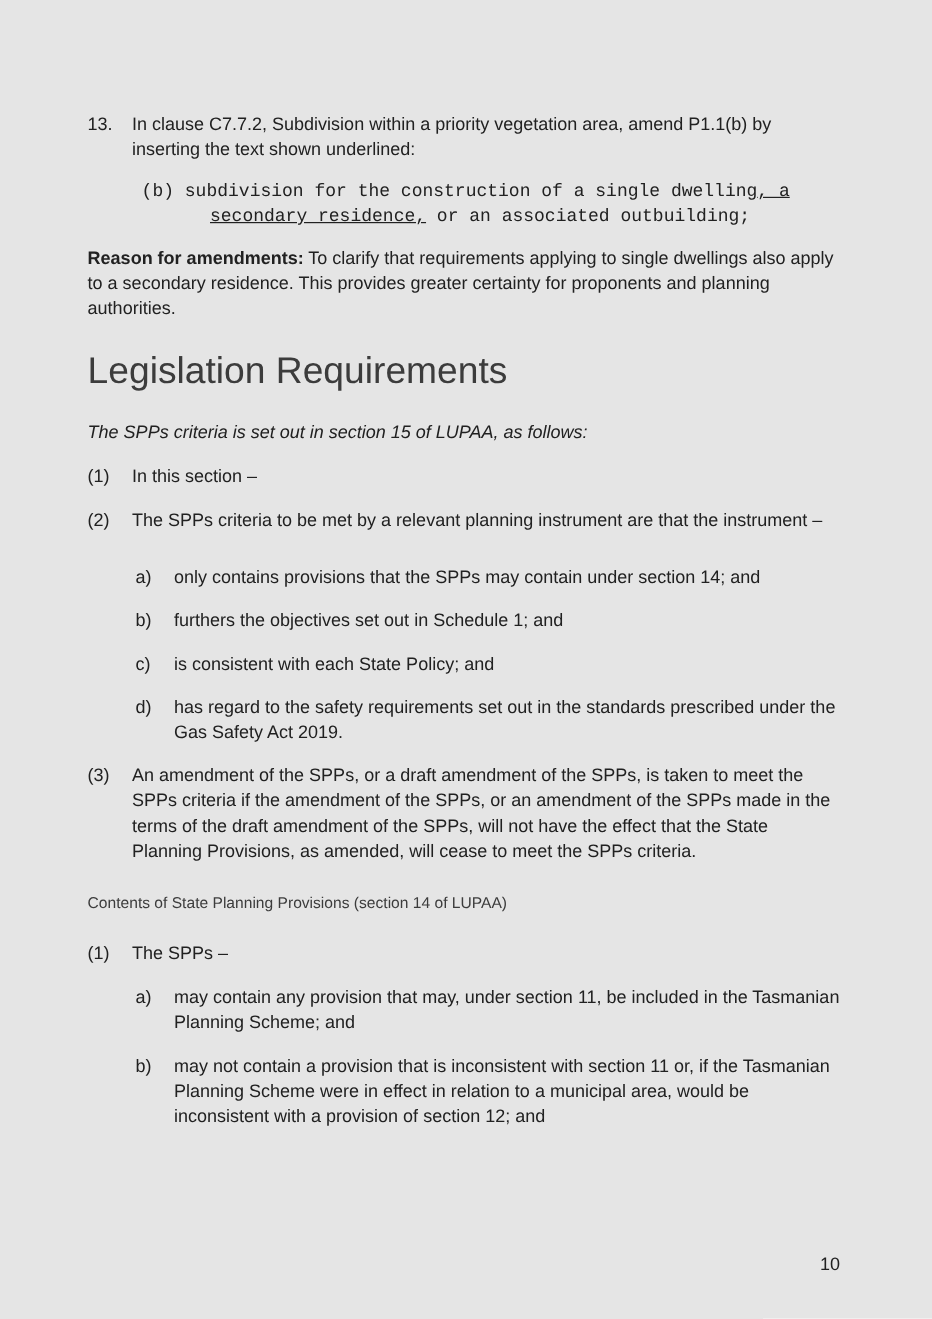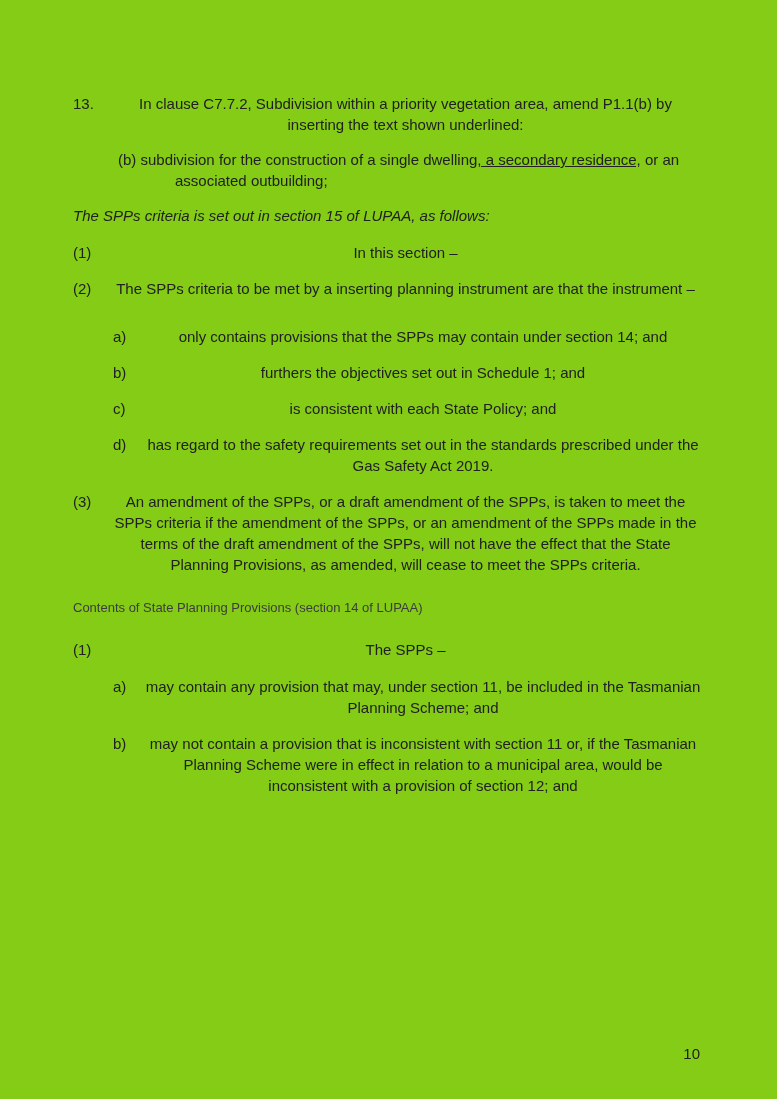--- a/index.html
+++ b/index.html
@@ -4,21 +4,21 @@
 <style>
   html, body {
     margin: 0;
     padding: 0;
     background: #ffffff;
   }
   .page {
     position: relative;
     width: 777px;
     height: 1099px;
-    background: #84cc16;
+    background: #e5e5e5;
     font-family: "Liberation Sans", sans-serif;
     color: #212121;
     overflow: hidden;
   }
   .content {
     position: absolute;
     left: 73px;
     top: 93px;
     width: 628px;
     font-size: 15px;
@@ -27,35 +27,35 @@
   
   .row {
     display: flex;
     margin: 0 0 14px 0;
   }
   .row .lbl {
     flex: 0 0 37px;
   }
   .row .txt {
     flex: 1 1 auto;
-    text-align: center;
   }
   
   .l2 {
     margin-left: 40px;
     margin-bottom: 15px;
   }
   .l2 .lbl {
     flex: 0 0 32px;
   }
   
   .subclause {
     margin: 0 0 14px 45px;
     padding-left: 57px;
     text-indent: -57px;
+    font-family: Liberation Mono, monospace;
   }
   .para {
     margin: 0 0 14px 0;
   }
   .definition {
     margin: 0 0 14px 0;
     padding-left: 37px;
     text-indent: -37px;
   }
   .h1 {
@@ -91,33 +91,35 @@
 <div class="page">
   <div class="content">
 
     <div class="row">
       <span class="lbl">13.</span>
       <div class="txt">In clause C7.7.2, Subdivision within a priority vegetation area, amend P1.1(b) by inserting the text shown underlined:</div>
     </div>
 
     <div class="subclause"><span>(b) </span><span>subdivision for the construction of a single dwelling</span><span class="underlined">, a secondary residence,</span><span> or an associated outbuilding;</span></div>
 
+    <div class="para"><span class="bold">Reason for amendments:</span><span> To clarify that requirements applying to single dwellings also apply to a secondary residence. This provides greater certainty for proponents and planning authorities.</span></div>
 
+    <div class="h1">Legislation Requirements</div>
 
     <div class="para" style="margin-bottom:16px;font-style:italic;">The SPPs criteria is set out in section 15 of LUPAA, as follows:</div>
 
     <div class="row" style="margin-bottom:15px;">
       <span class="lbl">(1)</span>
       <div class="txt">In this section –</div>
     </div>
 
 
     <div class="row">
       <span class="lbl">(2)</span>
-      <div class="txt">The SPPs criteria to be met by a inserting planning instrument are that the instrument –</div>
+      <div class="txt">The SPPs criteria to be met by a relevant planning instrument are that the instrument –</div>
     </div>
 
     <div class="spacer-lg"></div>
 
     <div class="row l2">
       <span class="lbl">a)</span>
       <div class="txt">only contains provisions that the SPPs may contain under section 14; and</div>
     </div>
 
     <div class="row l2">

